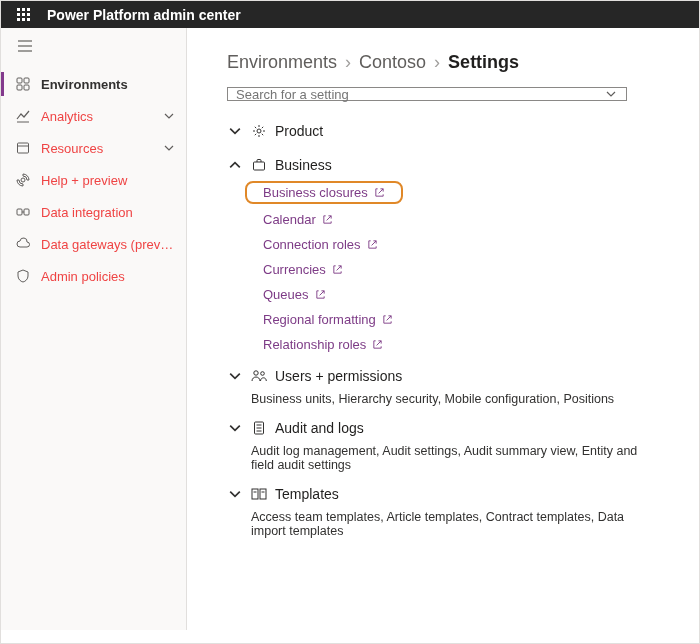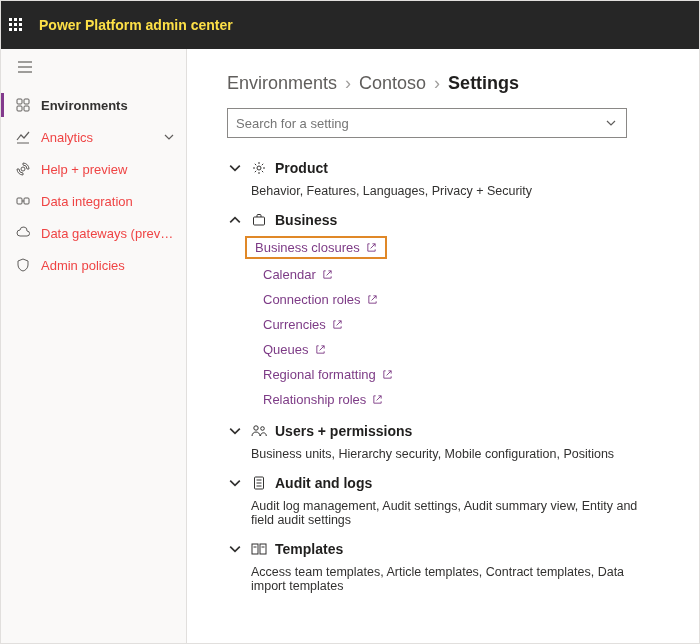--- a/index.html
+++ b/index.html
@@ -1,47 +1,47 @@
 <!DOCTYPE html>
 <html><head>
 <meta charset="utf-8">
 <style>
   * { box-sizing: border-box; margin: 0; padding: 0; }
   html, body { height: 100%; }
   body { font-family: "Segoe UI", -apple-system, Helvetica, Arial, sans-serif; font-size: 13px; color: #323130; border: 1px solid #e1dfdd; width: 700px; height: 644px; overflow: hidden; background: #fff; }
-  .header { background: #262626; color: #fde047; height: 48px; display: flex; align-items: center; padding: 0 6px; }
+  .header { background: #262626; color: #ffffff; height: 27px; display: flex; align-items: center; padding: 0 14px; }
   .waffle { width: 18px; height: 18px; margin-right: 14px; display: flex; align-items: center; justify-content: center; }
   .header-title { font-size: 14px; font-weight: 600; }
   .shell { display: flex; height: calc(100% - 40px); }
   .sidebar { width: 186px; border-right: 1px solid #e1dfdd; background: #faf9f8; display: flex; flex-direction: column; }
   .burger { height: 36px; display: flex; align-items: center; padding-left: 16px; color: #605e5c; }
   .nav { padding-top: 4px; }
   .nav-item { height: 32px; display: flex; align-items: center; padding: 0 10px 0 14px; position: relative; cursor: pointer; color: #ef4444; font-size: 13px; }
   .nav-item.active { font-weight: 600; color: #323130; }
   .nav-item.active::before { content: ""; position: absolute; left: 0; top: 4px; bottom: 4px; width: 3px; background: #833a8d; }
   .nav-ico { width: 16px; height: 16px; margin-right: 10px; display: flex; align-items: center; justify-content: center; color: #605e5c; flex-shrink: 0; }
   .nav-label { flex: 1; white-space: nowrap; overflow: hidden; text-overflow: ellipsis; }
   .chev { width: 14px; height: 14px; display: flex; align-items: center; justify-content: center; color: #605e5c; }
   .main { flex: 1; padding: 24px 40px 24px 40px; overflow: auto; background: #fff; }
   .crumbs { display: flex; align-items: center; gap: 8px; font-size: 18px; color: #605e5c; margin-bottom: 14px; }
   .crumbs .current { color: #201f1e; font-weight: 700; }
   .crumb-sep { color: #a19f9d; }
-  .search { width: 400px; height: 30px; border: 1px solid #8a8886; display: flex; align-items: center; padding: 0 8px; margin-bottom: 18px; }
+  .search { width: 400px; height: 14px; border: 1px solid #8a8886; display: flex; align-items: center; padding: 0 8px; margin-bottom: 18px; }
   .search input { border: none; outline: none; flex: 1; font-size: 13px; color: #605e5c; background: transparent; }
   .search .chev { color: #605e5c; }
   .section { margin-bottom: 10px; }
   .sec-head { display: flex; align-items: center; gap: 8px; cursor: pointer; padding: 4px 0; }
-  .sec-head .title { font-weight: 700; font-size: 14px; color: #201f1e; }
+  .sec-head .title { font-weight: 400; font-size: 14px; color: #201f1e; }
   .sec-head .chev { width: 16px; }
   .sec-ico { width: 16px; height: 16px; display: flex; align-items: center; justify-content: center; color: #323130; }
   .sec-desc { font-size: 12.5px; color: #323130; margin: 4px 0 10px 24px; }
   .links { margin: 6px 0 12px 24px; display: flex; flex-direction: column; gap: 10px; }
   .link-row { display: flex; align-items: center; gap: 6px; margin-left: 12px; }
   .link-row a { color: #7d3b86; text-decoration: none; font-size: 13px; cursor: pointer; }
-  .link-row.hl { outline: 2px solid #e08828; padding: 2px 8px; margin-left:-4px; width: max-content; }
+  .link-row.hl { outline: 2px solid #e08828; padding: 2px 16px; margin-left:-4px; width: max-content; border-radius: 6px; }
   .ext-ico { color: #7d3b86; display: inline-flex; }
   svg { display: block; }
 </style>
 </head>
 <body>
 
 <div class="header">
   <span class="waffle">
     <svg width="16" height="16" viewBox="0 0 16 16">
         <g fill="#fff">
@@ -93,20 +93,34 @@
             </svg>
           </span>
         <span class="nav-label">Analytics</span>
         <span class="chev">
             <svg width="10" height="10" viewBox="0 0 10 10">
               <polyline points="1,3 5,7 9,3" fill="none" stroke="#605e5c" stroke-width="1.2"></polyline>
             </svg>
           </span>
       </div>
 
+      <div class="nav-item">
+        <span class="nav-ico">
+            <svg width="14" height="14" viewBox="0 0 14 14">
+              <rect x="1.5" y="2" width="11" height="10" rx="1" fill="none" stroke="#605e5c"></rect>
+              <line x1="1.5" y1="5" x2="12.5" y2="5" stroke="#605e5c"></line>
+            </svg>
+          </span>
+        <span class="nav-label">Resources</span>
+        <span class="chev">
+            <svg width="10" height="10" viewBox="0 0 10 10">
+              <polyline points="1,3 5,7 9,3" fill="none" stroke="#605e5c" stroke-width="1.2"></polyline>
+            </svg>
+          </span>
+      </div>
 
       <div class="nav-item">
         <span class="nav-ico">
             <svg width="14" height="14" viewBox="0 0 14 14">
               <circle cx="7" cy="7" r="2" fill="none" stroke="#605e5c"></circle>
               <path d="M7 1 A6 6 0 0 1 13 7 L11 7 A4 4 0 0 0 7 3 Z" fill="none" stroke="#605e5c"></path>
               <path d="M7 13 A6 6 0 0 1 1 7 L3 7 A4 4 0 0 0 7 11 Z" fill="none" stroke="#605e5c"></path>
             </svg>
           </span>
         <span class="nav-label">Help + preview</span>
@@ -171,21 +185,20 @@
             </svg>
           </span>
         <span class="sec-ico">
             <svg width="14" height="14" viewBox="0 0 14 14">
               <circle cx="7" cy="7" r="2" fill="none" stroke="#323130"></circle>
               <path d="M7 1v2M7 11v2M1 7h2M11 7h2M2.8 2.8l1.4 1.4M9.8 9.8l1.4 1.4M2.8 11.2l1.4-1.4M9.8 4.2l1.4-1.4" stroke="#323130"></path>
             </svg>
           </span>
         <span class="title">Product</span>
       </div>
-      <div class="sec-desc">Behavior, Features, Languages, Privacy + Security</div>
     </div>
 
     <div class="section">
       <div class="sec-head">
         <span class="chev">
             <svg width="12" height="12" viewBox="0 0 10 10">
               <polyline points="1,7 5,3 9,7" fill="none" stroke="#323130" stroke-width="1.4"></polyline>
             </svg>
           </span>
         <span class="sec-ico">

